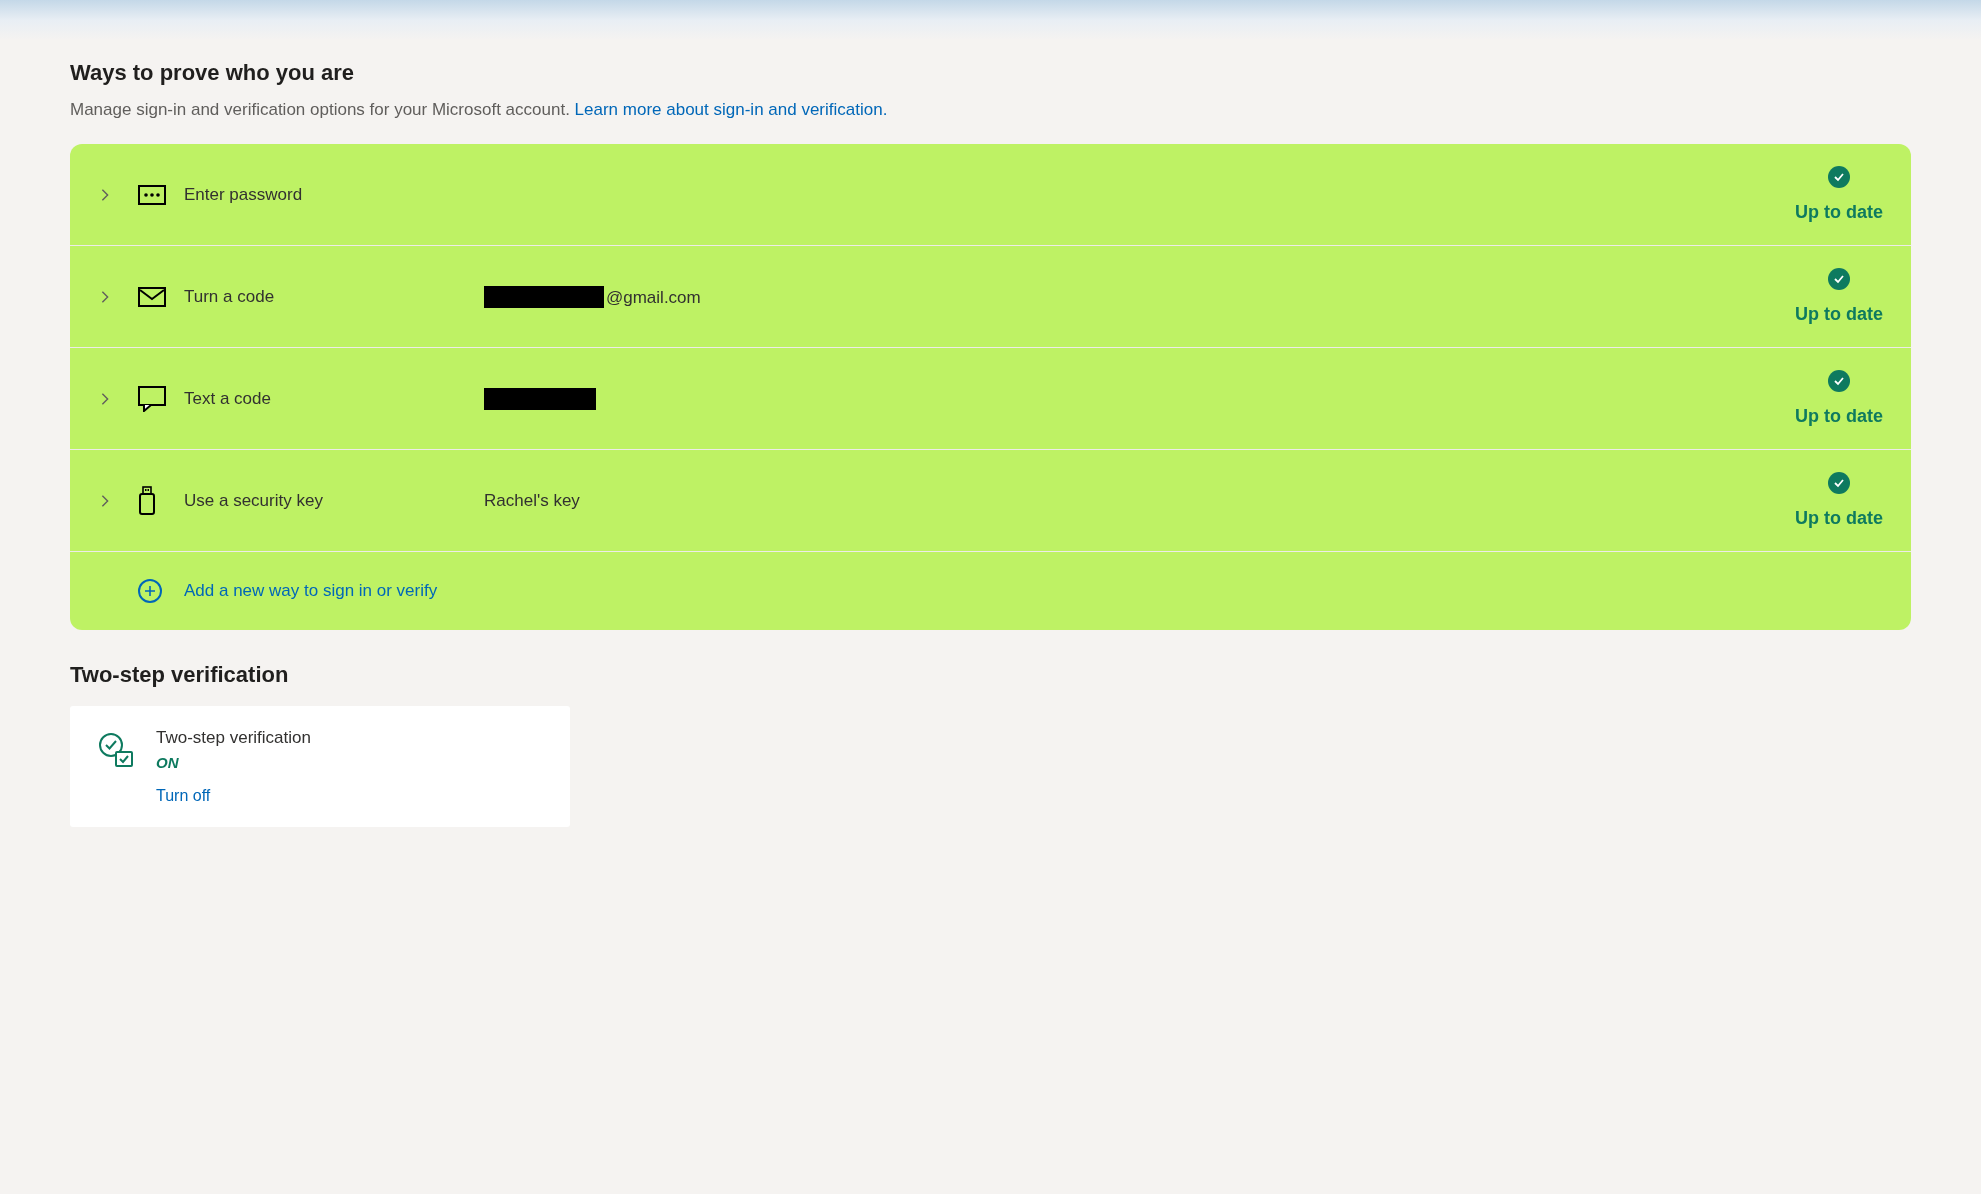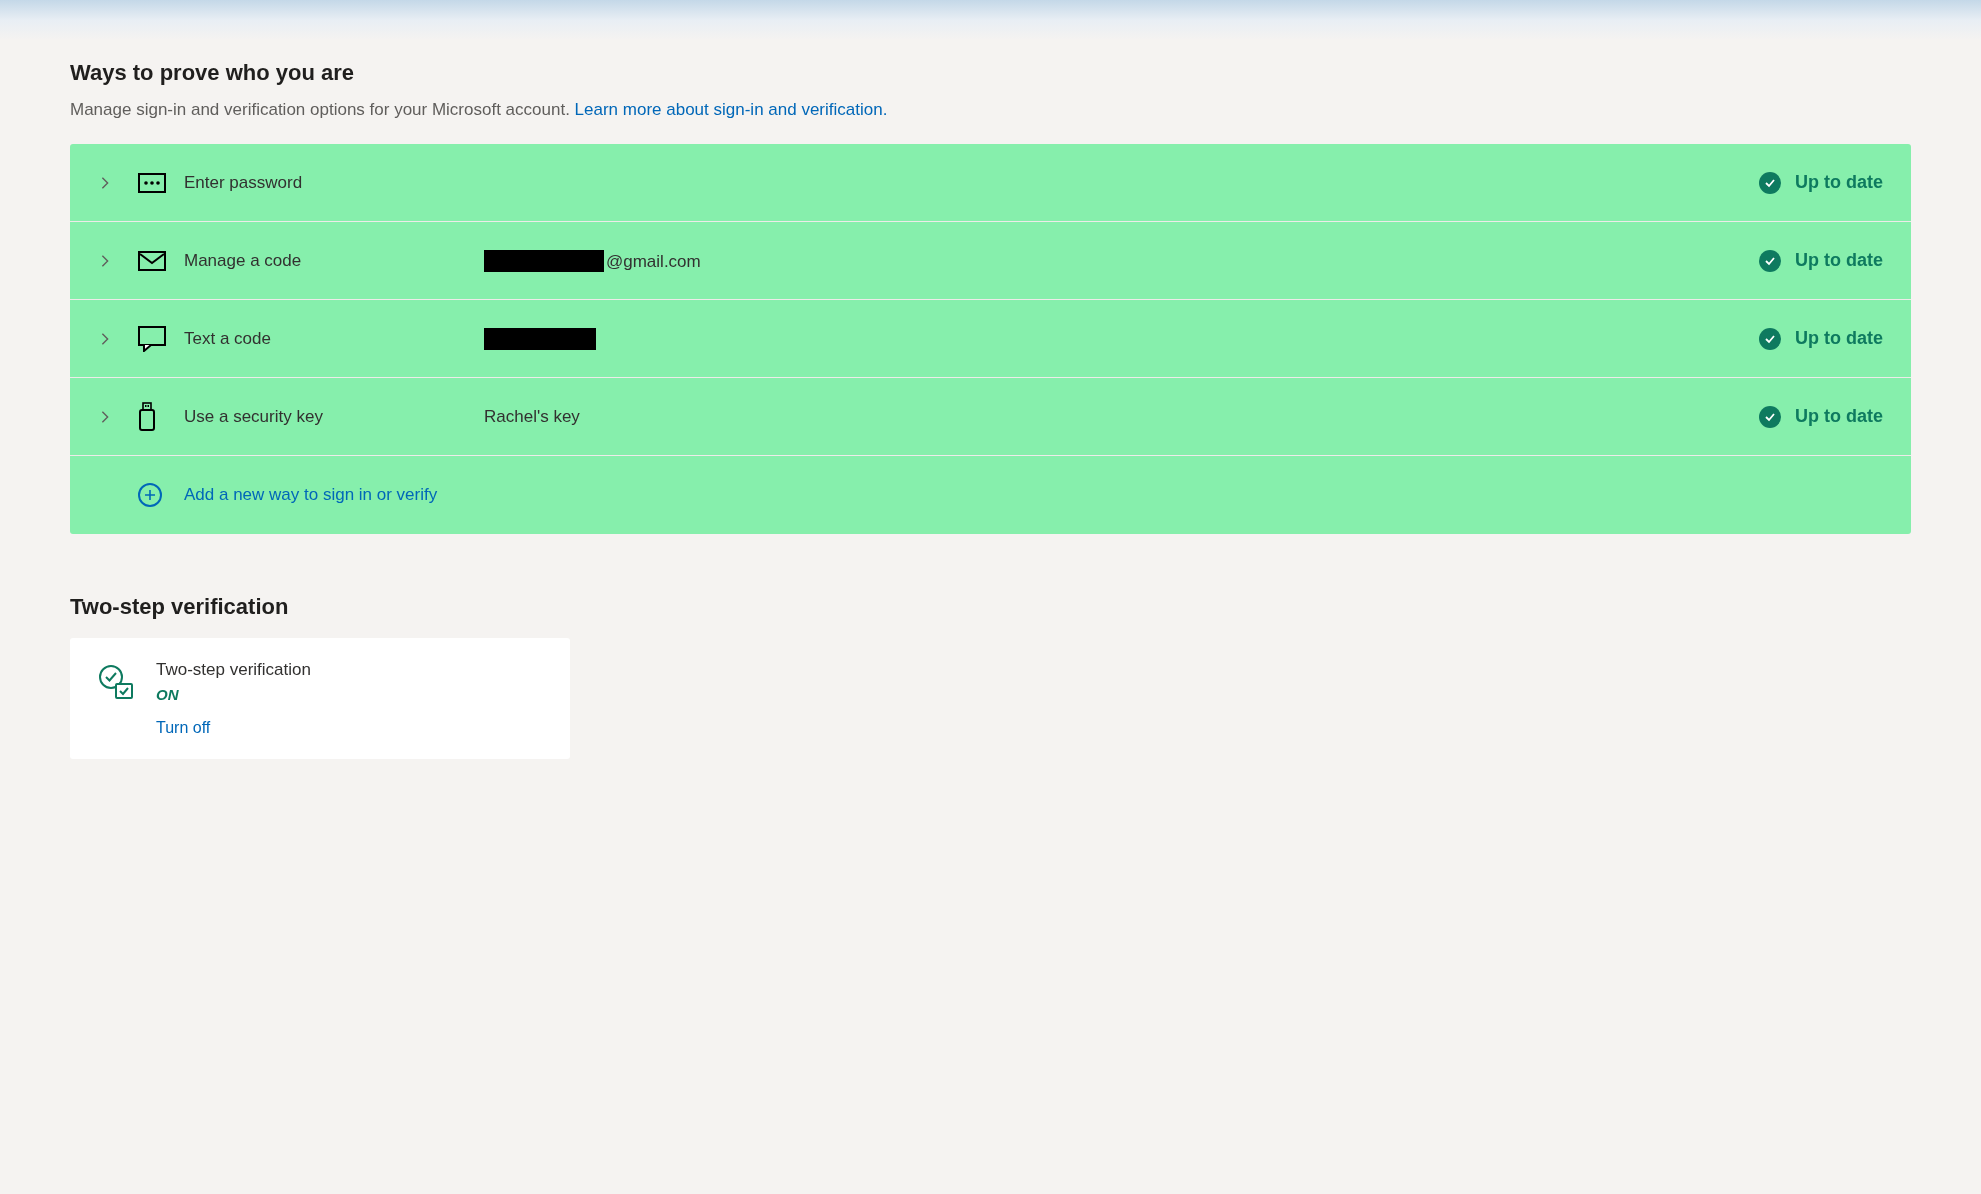--- a/index.html
+++ b/index.html
@@ -39,24 +39,24 @@
       font-size: 17px;
       color: #605e5c;
       margin-bottom: 24px;
     }
     .link {
       color: #0067b8;
       text-decoration: none;
       cursor: pointer;
     }
     .card-list {
-      background: #86efac;
-      border-radius: 3px;
+      background: #bef264;
+      border-radius: 12px;
       overflow: hidden;
-      margin-bottom: 60px;
+      margin-bottom: 32px;
     }
     .row {
       display: flex;
       align-items: center;
       padding: 22px 28px;
       border-bottom: 1px solid #edebe9;
       cursor: pointer;
       min-height: 78px;
     }
     .row:last-child {
@@ -98,20 +98,21 @@
       margin-right: 2px;
     }
     .redacted.narrow {
       width: 112px;
     }
     .status-wrap {
       display: flex;
       align-items: center;
       gap: 14px;
       margin-left: auto;
+      flex-direction: column;
     }
     .status-badge {
       width: 22px;
       height: 22px;
       border-radius: 50%;
       background: #0e7a5f;
       display: flex;
       align-items: center;
       justify-content: center;
     }
@@ -229,21 +230,21 @@
         <svg width="14" height="14" viewBox="0 0 16 16" fill="none">
             <path d="M5 2 L11 8 L5 14" stroke="#605e5c" stroke-width="1.6" fill="none"></path>
           </svg>
       </div>
       <div class="icon-wrap">
         <svg width="28" height="20" viewBox="0 0 28 20">
             <rect x="1" y="1" width="26" height="18" fill="none" stroke="#000" stroke-width="2"></rect>
             <path d="M2 3 L14 12 L26 3" stroke="#000" stroke-width="2" fill="none"></path>
           </svg>
       </div>
-      <div class="row-label">Manage a code</div>
+      <div class="row-label">Turn a code</div>
       <div class="row-value">
         <span class="redacted"></span>
           <span>@gmail.com</span>
       </div>
       <div class="status-wrap">
         <div class="status-badge">
           <svg width="12" height="12" viewBox="0 0 12 12">
               <path d="M2 6 L5 9 L10 3" stroke="#fff" stroke-width="1.8" fill="none"></path>
             </svg>
         </div>

